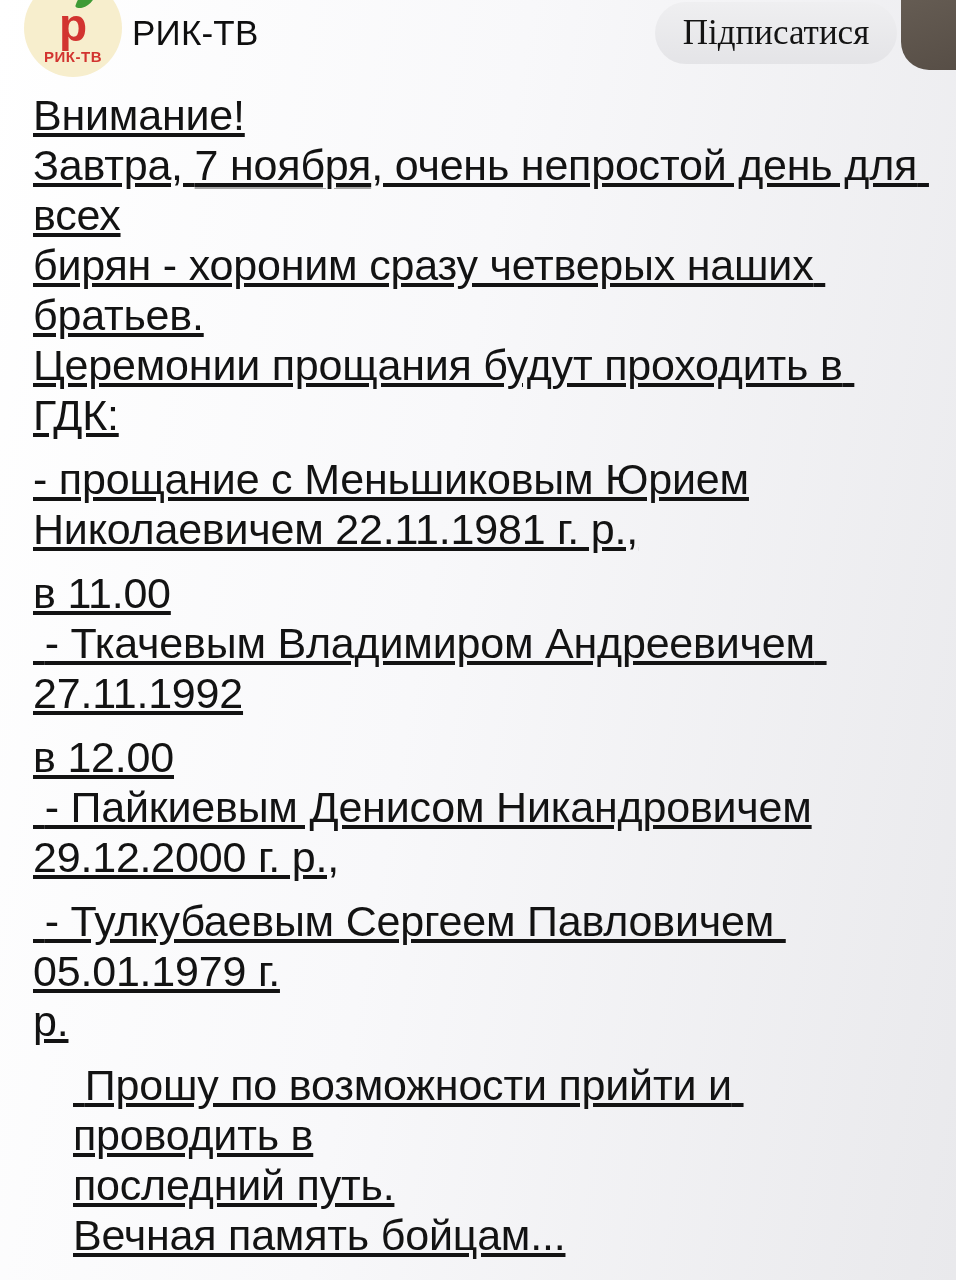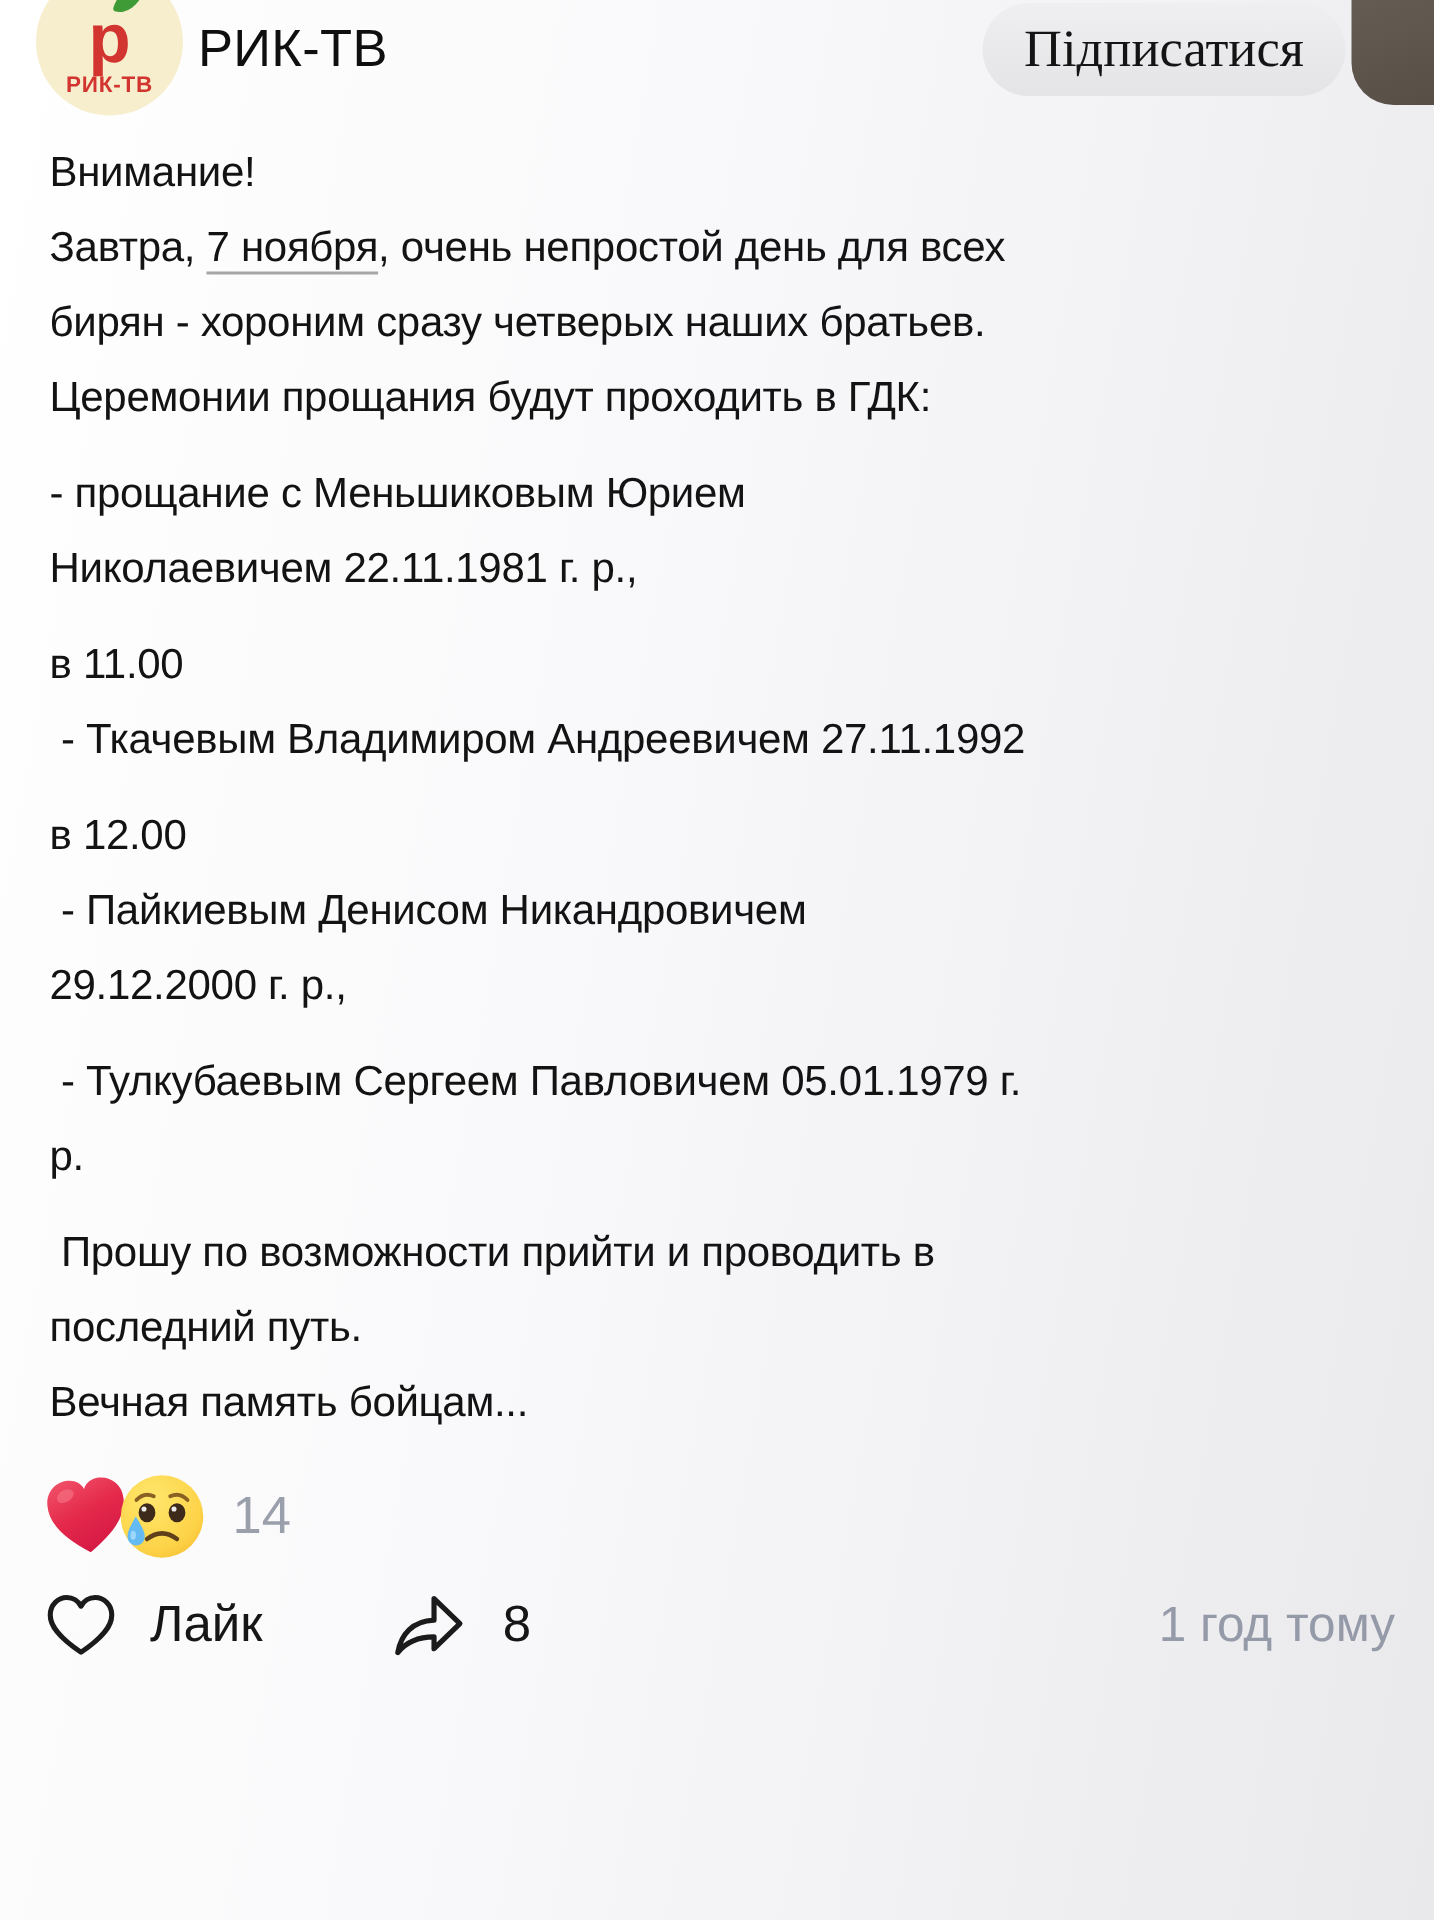--- a/index.html
+++ b/index.html
@@ -69,27 +69,28 @@
     position: absolute;
     right: 0; top: 0;
     width: 55px; height: 70px;
     background: linear-gradient(160deg, #655c53 0%, #574e46 100%);
     border-bottom-left-radius: 28px;
   }
 
   
   .post-text {
     padding: 0 26px 0 33px;
-    font-size: 28px;
+    font-size: 43px;
     line-height: 50px;
     letter-spacing: -0.2px;
     color: #131313;
+    text-decoration: underline;
   }
   .post-text .para { margin-bottom: 14px; }
-  .post-text .para:last-child { margin-bottom: 0; }
+  .post-text .para:last-child { margin-bottom: 0; margin-left: 40px; }
   .line { white-space: pre-wrap; }
   .date-link {
     color: #131313;
     text-decoration: underline;
     text-decoration-color: #a6a6a6;
     text-decoration-thickness: 2px;
     text-underline-offset: 7px;
     cursor: pointer;
   }
 

